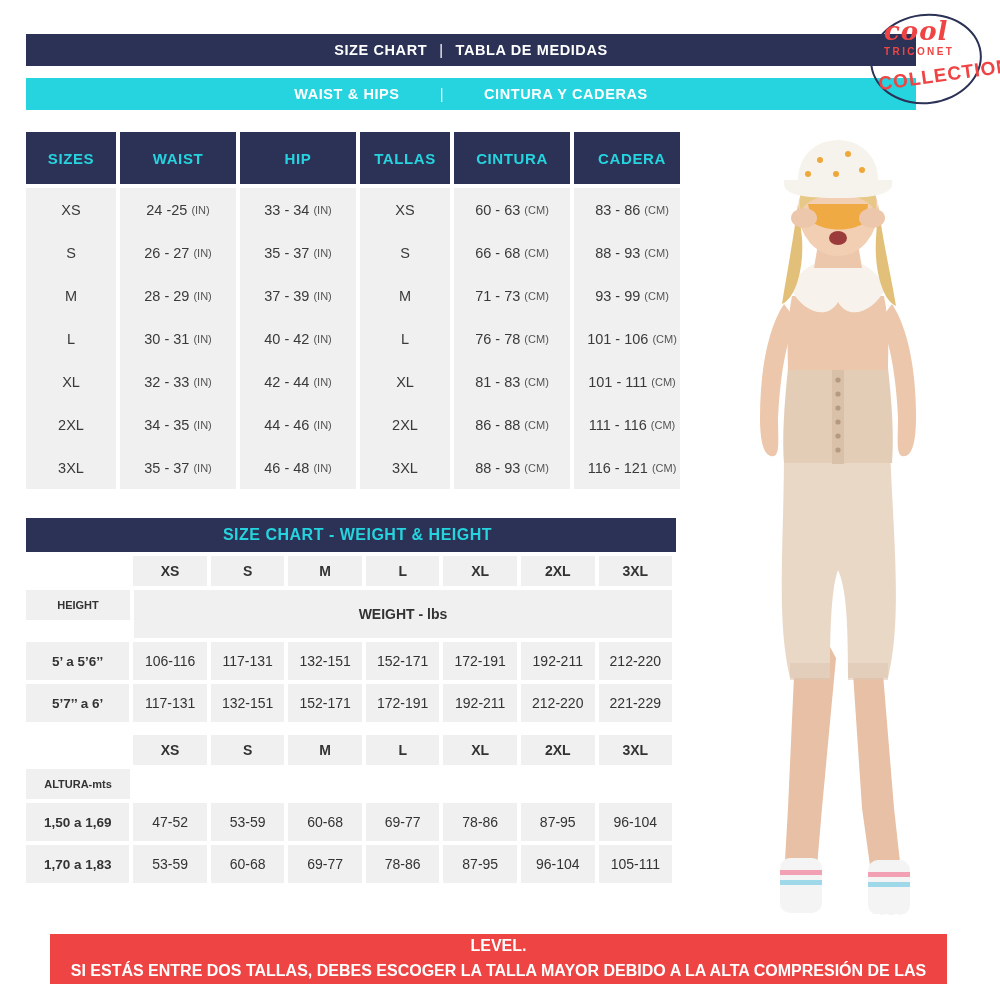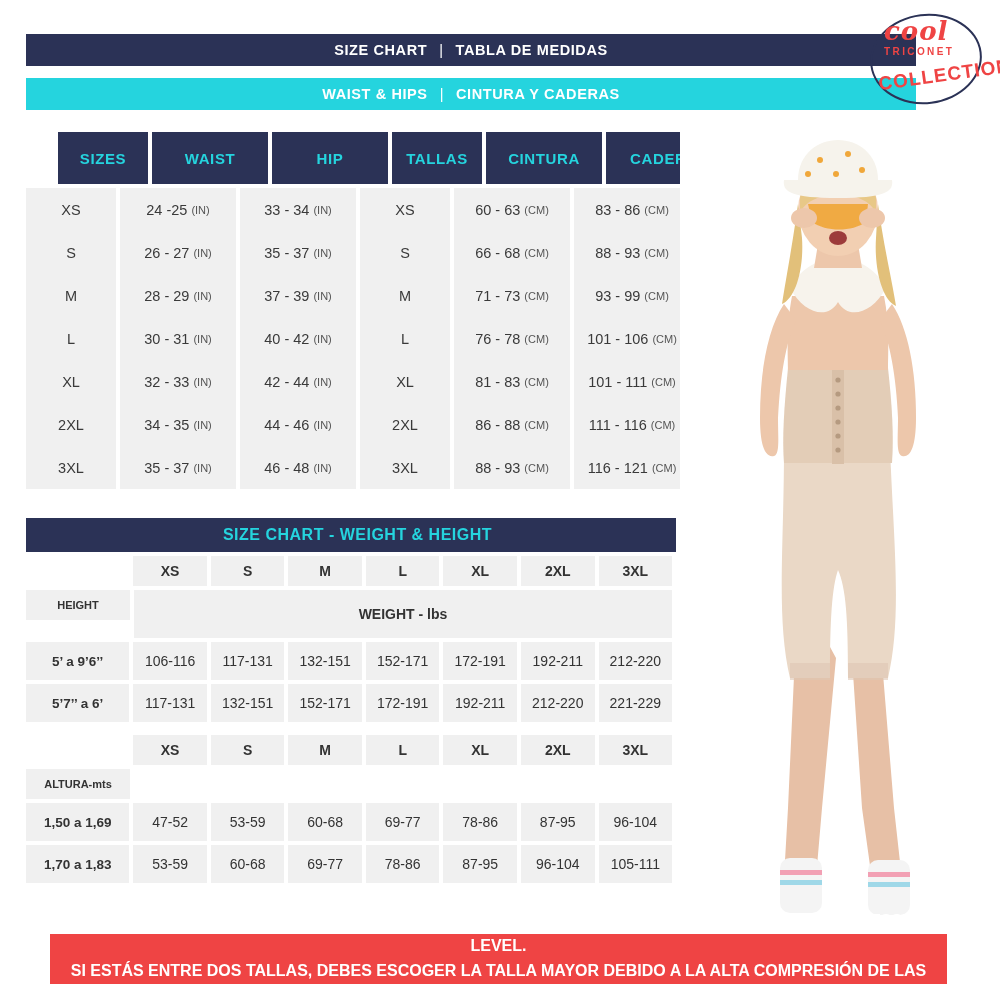--- a/index.html
+++ b/index.html
@@ -17,21 +17,21 @@
     position: absolute; left: 26px; top: 34px; width: 890px; height: 32px;
     background: #2b3256; color: #ffffff;
     display: flex; align-items: center; justify-content: center;
     font-size: 14.5px; font-weight: bold; letter-spacing: .6px;
   }
   .hdr-navy .sep { margin: 0 12px; font-weight: normal; }
   .hdr-cyan {
     position: absolute; left: 26px; top: 78px; width: 890px; height: 32px;
     background: #25d4de; color: #ffffff;
     display: flex; align-items: center; justify-content: center;
-    font-size: 14.5px; font-weight: bold; letter-spacing: .6px;
+    font-size: 14.5px; font-weight: bold; letter-spacing: .6px; gap: 28px;
   }
   .hdr-cyan .sep { margin: 0 12px; font-weight: normal; }
 
   
   .logo {
     position: absolute; right: 14px; top: 12px; width: 118px; height: 96px;
     color: #ef4444;
   }
   .logo .cool {
     position: absolute; left: 16px; top: 4px;
@@ -48,21 +48,21 @@
     transform: rotate(-8deg);
   }
   .logo .ring {
     position: absolute; left: 2px; top: 2px; width: 112px; height: 90px;
     border: 2px solid #2b3256; border-radius: 50%;
     transform: rotate(-7deg);
   }
 
   
   .table1 { position: absolute; left: 26px; top: 132px; }
-  .t1-head { display: flex; margin-left: 32px; }
+  .t1-head { display: flex; }
   .t1-head .cell {
     background: #2b3256; color: #25d4de;
     font-weight: bold; font-size: 15px; letter-spacing: .6px;
     height: 52px; display: flex; align-items: center; justify-content: center;
     margin-right: 4px;
   }
   .t1-body { display: flex; margin-top: 4px; }
   .t1-col { margin-right: 4px; background: #f0f0f0; }
   .t1-col .c {
     height: 43px; display: flex; align-items: center; justify-content: center;
@@ -299,21 +299,21 @@
       <div class="wt-cell sz">L</div>
       <div class="wt-cell sz">XL</div>
       <div class="wt-cell sz">2XL</div>
       <div class="wt-cell sz">3XL</div>
     </div>
     <div class="wt-row">
       <div class="wt-cell lbl">HEIGHT</div>
       <div class="wt-span">WEIGHT - lbs</div>
     </div>
     <div class="wt-row">
-      <div class="wt-cell lblsm tall">5’ a 9’6’’</div>
+      <div class="wt-cell lblsm tall">5’ a 5’6’’</div>
       <div class="wt-cell val tall">106-116</div>
       <div class="wt-cell val tall">117-131</div>
       <div class="wt-cell val tall">132-151</div>
       <div class="wt-cell val tall">152-171</div>
       <div class="wt-cell val tall">172-191</div>
       <div class="wt-cell val tall">192-211</div>
       <div class="wt-cell val tall">212-220</div>
     </div>
     <div class="wt-row">
       <div class="wt-cell lblsm tall">5’7’’ a 6’</div>

